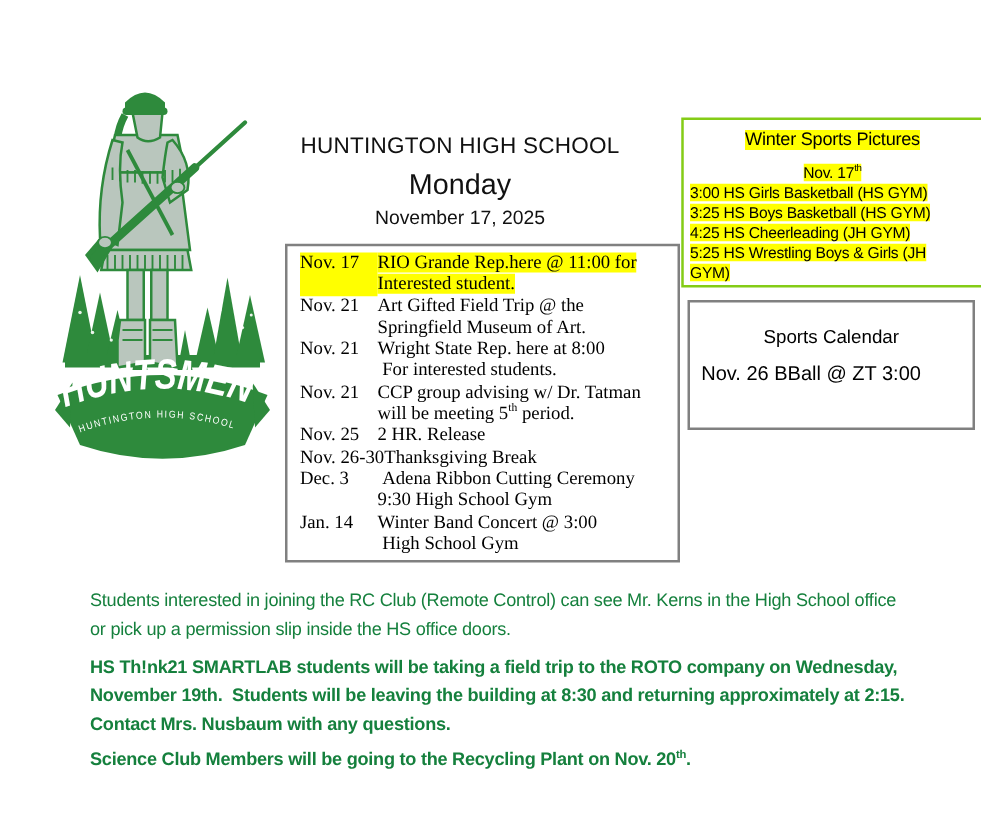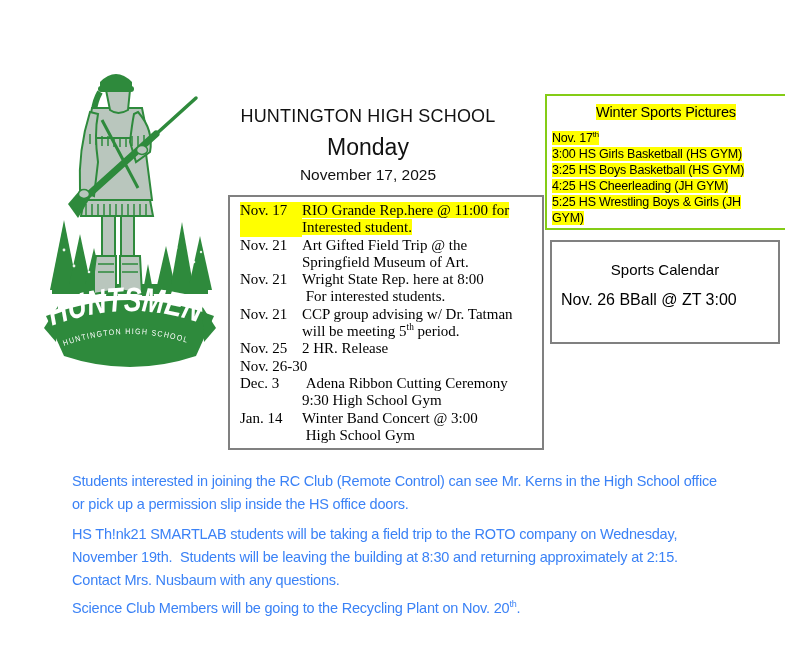--- a/index.html
+++ b/index.html
@@ -30,38 +30,38 @@
   .cal-date{flex:0 0 auto;min-width:62px;white-space:nowrap;}
   .cal-text{white-space:pre-wrap;}
 
   
   .winter-box{
     position:absolute;left:545px;top:94px;width:242px;height:136px;
     border:2px solid #84cc16;box-sizing:border-box;
     padding:8px 5px 0 5px;font-size:12.5px;letter-spacing:-.2px;color:#000;
   }
   .ws-title{text-align:center;font-size:14.5px;margin-bottom:10px;}
-  .ws-date{text-align:left;line-height:16px;}
+  .ws-date{text-align:center;line-height:16px;}
   .ws-line{white-space:nowrap;line-height:16px;}
 
   
   .sports-box{
     position:absolute;left:550px;top:240px;width:230px;height:104px;
     border:2px solid #808080;box-sizing:border-box;padding-top:19px;color:#000;
   }
   .sc-title{text-align:center;font-size:15px;}
   .sc-line{margin-top:13px;padding-left:9px;font-size:16px;}
 
   
   .announcements{
     position:absolute;left:72px;top:470px;width:650px;
-    font-size:14.5px;letter-spacing:-.2px;line-height:23px;color:#3b82f6;
+    font-size:14.5px;letter-spacing:-.2px;line-height:23px;color:#15803d;
   }
   .announcements p{margin:0;white-space:nowrap;}
-  .announcements p + p{margin-top:7px;}
+  .announcements p + p{margin-top:7px;font-weight:bold;}
   .announcements p:last-child{margin-top:5px;}
 </style>
 </head>
 <body>
 
 <div class="logo">
   <svg viewBox="0 0 172 314" width="172" height="314">
     <g fill="#2e8a3c">
 
       <path d="M6,232 L20,162 L34,232 Z"></path>
@@ -160,20 +160,21 @@
       <div class="cal-row">
         <span class="cal-date">Nov. 21</span>
         <span class="cal-text"><span>CCP group advising w/ Dr. Tatman</span><br><span>will be meeting 5<sup>th</sup> period.</span></span>
       </div>
       <div class="cal-row">
         <span class="cal-date">Nov. 25</span>
         <span class="cal-text"><span>2 HR. Release</span></span>
       </div>
       <div class="cal-row">
         <span class="cal-date">Nov. 26-30</span>
+        <span class="cal-text"><span>Thanksgiving Break</span></span>
       </div>
       <div class="cal-row">
         <span class="cal-date">Dec. 3</span>
         <span class="cal-text"><span> Adena Ribbon Cutting Ceremony</span><br><span>9:30 High School Gym</span></span>
       </div>
       <div class="cal-row">
         <span class="cal-date">Jan. 14</span>
         <span class="cal-text"><span>Winter Band Concert @ 3:00</span><br><span> High School Gym</span></span>
       </div>
     </div>

